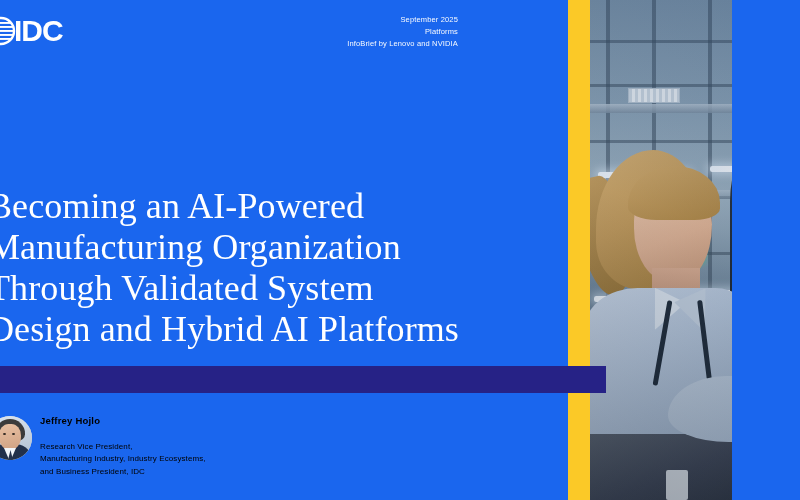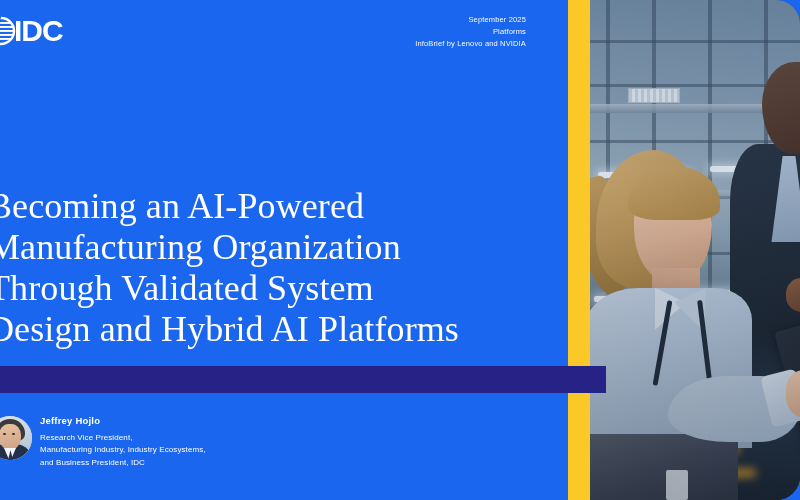--- a/index.html
+++ b/index.html
@@ -2,23 +2,22 @@
 <html><head>
 <meta charset="utf-8">
 <style>
   * { margin:0; padding:0; box-sizing:border-box; }
   html, body {
     width:800px; height:500px; overflow:hidden;
     background:#1a66ee;
     font-family:"Liberation Sans", sans-serif;
   }
   #cover {
-    position:relative; width:800px; height:500px; overflow:hidden;
+    position:relative; width:732px; height:500px; overflow:hidden;
     background:#1a66ee;
-    border-radius:24px;
   }
 
   
   .photo {
     position:absolute; left:590px; top:0; width:210px; height:500px;
     overflow:hidden; background:#2c3d50;
   }
   .ph-sky {
     position:absolute; inset:0;
     background:
@@ -240,27 +239,27 @@
     background:#22304a; border-radius:40% 40% 0 0 / 60% 60% 0 0;
   }
   .av-shirt {
     position:absolute; left:16px; bottom:-2px; width:12px; height:14px;
     background:#f2f5f9; clip-path:polygon(50% 100%,0 0,100% 0);
   }
   .av-tie {
     position:absolute; left:20px; bottom:0px; width:5px; height:10px;
     background:#24324d; clip-path:polygon(50% 0,100% 100%,0 100%);
   }
-  .author-txt { color:#ffffff; padding-top:1px; }
+  .author-txt { color:#000000; padding-top:1px; }
   .author-name {
     font-size:9.5px; font-weight:700; line-height:1.35; letter-spacing:.2px;
   }
   .author-role {
     font-size:8px; font-weight:400; line-height:1.55; letter-spacing:.1px;
-    margin-top:4px;
+    margin-top:13px;
   }
 </style>
 </head>
 <body>
 
 <div id="cover">
 
   <div class="photo">
     <div class="ph-sky"></div>
 

